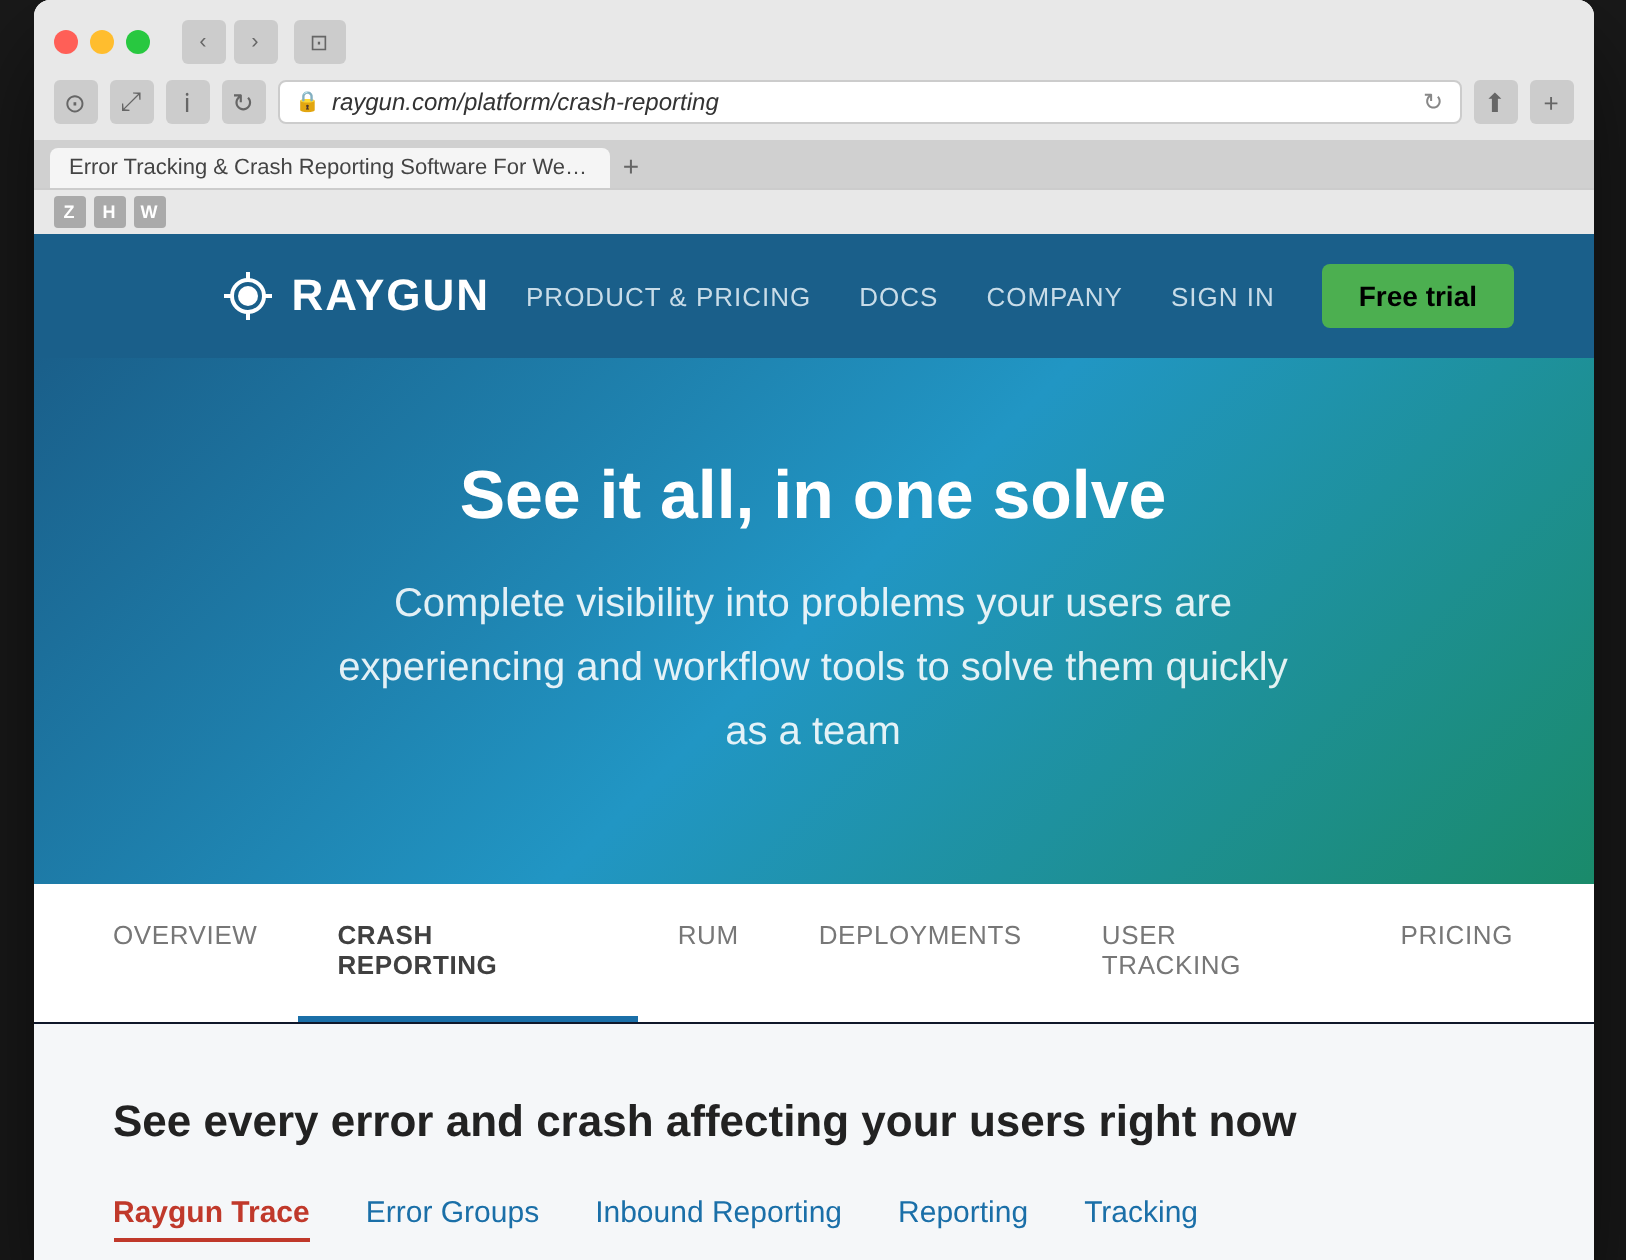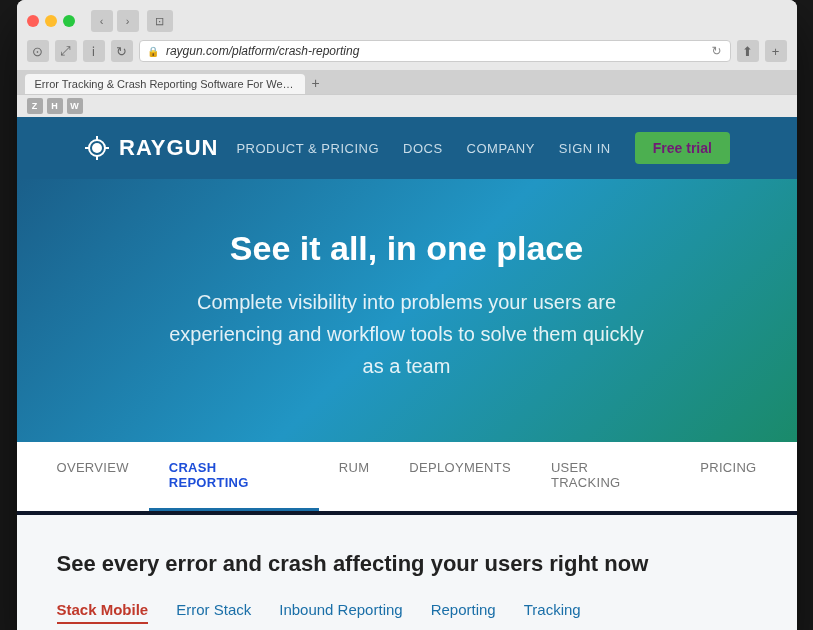--- a/index.html
+++ b/index.html
@@ -161,21 +161,21 @@
     .website-content {
       background: #fff;
     }
 
     
     .site-header {
       background: #1a5f8a;
       padding: 0 40px;
       display: flex;
       align-items: center;
-      justify-content: center;
+      justify-content: flex-end;
       height: 62px;
     }
 
     .logo {
       display: flex;
       align-items: center;
       gap: 8px;
       color: #fff;
       font-size: 22px;
       font-weight: bold;
@@ -199,21 +199,21 @@
       color: #c8dce8;
       font-size: 13px;
       font-weight: 500;
       letter-spacing: 0.5px;
       text-transform: uppercase;
       cursor: pointer;
     }
 
     .free-trial-btn {
       background: #4caf50;
-      color: #701a75;
+      color: #000000;
       padding: 8px 18px;
       border-radius: 4px;
       font-size: 14px;
       font-weight: 600;
       cursor: pointer;
       border: none;
     }
 
     
     .hero {
@@ -234,40 +234,40 @@
       font-size: 20px;
       color: rgba(255,255,255,0.88);
       line-height: 1.6;
       max-width: 500px;
       margin: 0 auto;
     }
 
     
     .platform-tabs {
       background: #fff;
-      border-bottom: 4px solid #0f172a;
+      border-bottom: 1px solid #0f172a;
       display: flex;
       justify-content: center;
       gap: 0;
       padding: 0 20px;
     }
 
     .platform-tab {
       padding: 18px 20px;
       font-size: 13px;
       font-weight: 500;
       color: #777;
       cursor: pointer;
       letter-spacing: 0.3px;
       border-bottom: 3px solid transparent;
       text-transform: uppercase;
     }
 
     .platform-tab.active {
-      color: #1d4ed8;
+      color: #404040;
       border-bottom: 3px solid #1a6fa8;
       font-weight: 600;
     }
 
     
     .content-area {
       background: #f5f7f9;
       padding: 36px 40px 30px;
     }
 
@@ -368,39 +368,39 @@
       <nav class="site-nav">
         <span class="nav-link">PRODUCT &amp; PRICING</span>
         <span class="nav-link">DOCS</span>
         <span class="nav-link">COMPANY</span>
         <span class="nav-link">SIGN IN</span>
         <button class="free-trial-btn">Free trial</button>
       </nav>
     </header>
 
     <section class="hero">
-      <h1 class="hero-title">See it all, in one place</h1>
+      <h1 class="hero-title">See it all, in one solve</h1>
       <p class="hero-subtitle">Complete visibility into problems your users are experiencing and workflow tools to solve them quickly as a team</p>
     </section>
 
     <div class="platform-tabs">
       <div class="platform-tab">OVERVIEW</div>
       <div class="platform-tab active">CRASH REPORTING</div>
       <div class="platform-tab">RUM</div>
       <div class="platform-tab">DEPLOYMENTS</div>
       <div class="platform-tab">USER TRACKING</div>
       <div class="platform-tab">PRICING</div>
     </div>
 
     <div class="content-area">
       <h2 class="content-title">See every error and crash affecting your users right now</h2>
 
       <div class="sub-tabs">
-        <span class="sub-tab active">Stack Mobile</span>
-        <span class="sub-tab">Error Stack</span>
+        <span class="sub-tab active">Raygun Trace</span>
+        <span class="sub-tab">Error Groups</span>
         <span class="sub-tab">Inbound Reporting</span>
         <span class="sub-tab">Reporting</span>
         <span class="sub-tab">Tracking</span>
       </div>
     </div>
 
   </div>
 </div>
 
 </body></html>

